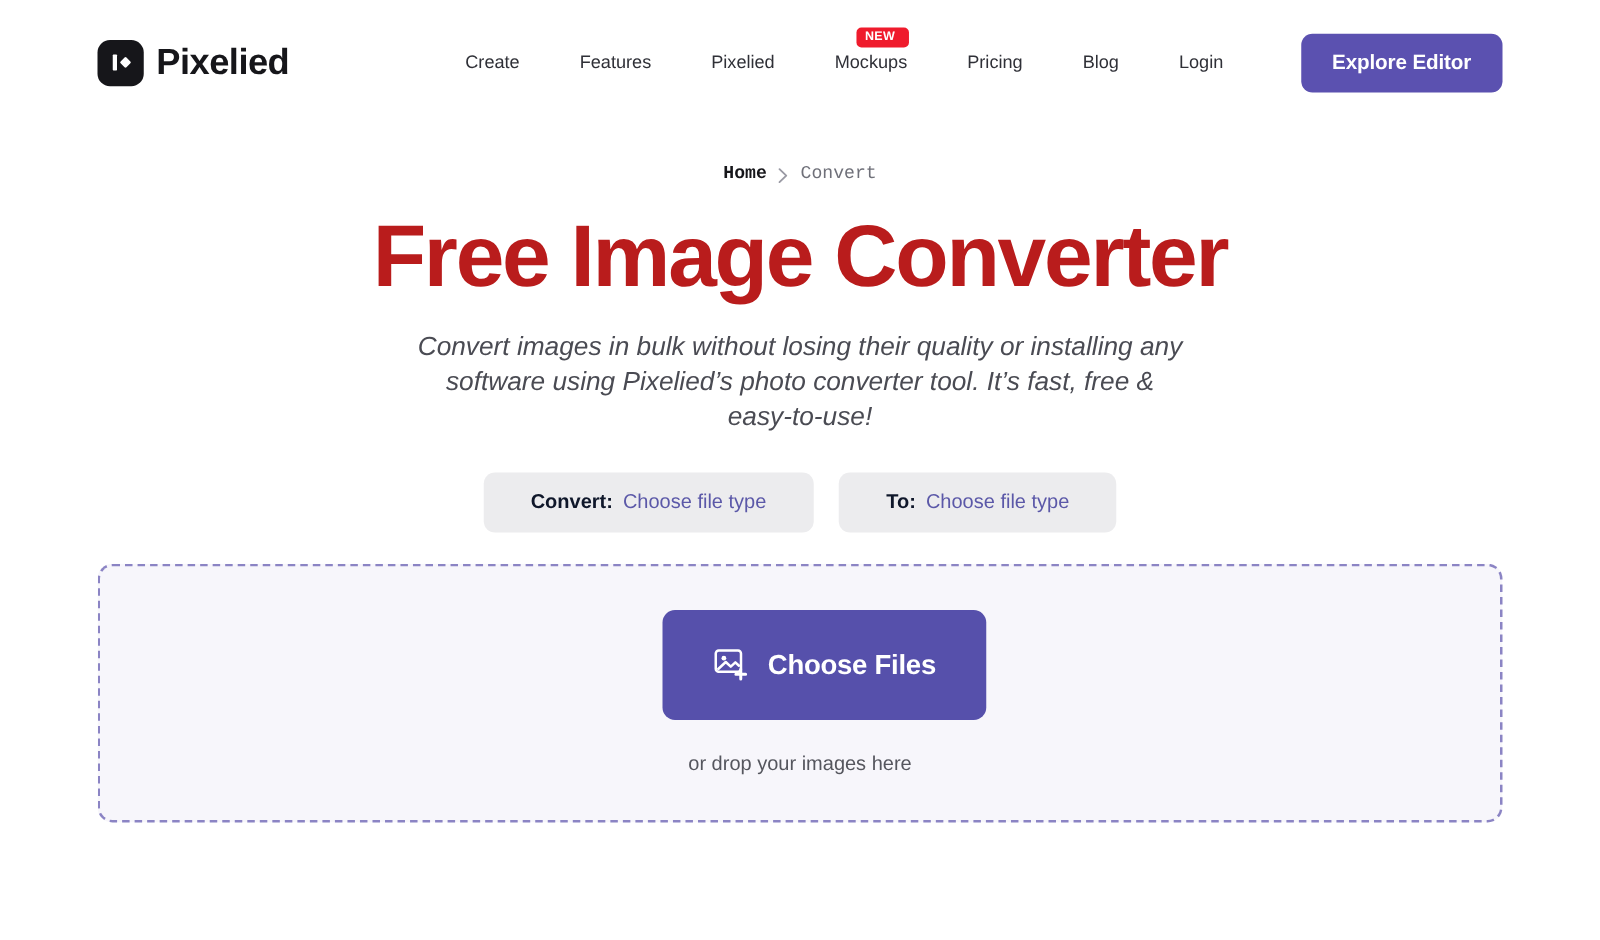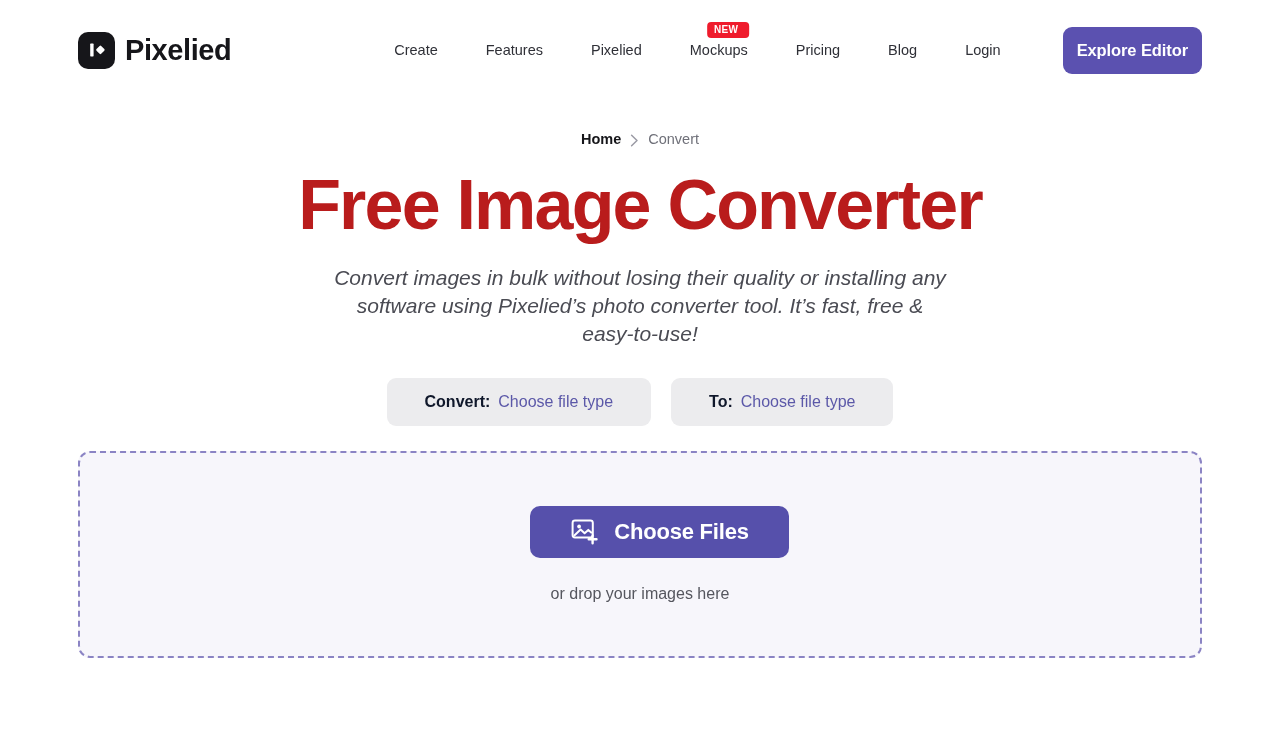--- a/index.html
+++ b/index.html
@@ -87,21 +87,21 @@
     border-radius: 4px;
     line-height: 1;
   }
 
   .cta-button {
     margin-left: 38px;
     background: #5b51b0;
     color: #ffffff;
     font-size: 16.5px;
     font-weight: bold;
-    padding: 14px 14px;
+    padding: 14px 25px;
     border-radius: 9px;
     border: none;
     cursor: pointer;
     white-space: nowrap;
     font-family: "Liberation Sans", sans-serif;
     letter-spacing: -0.1px;
   }
 
   
   .main {
@@ -113,20 +113,21 @@
     align-items: center;
   }
 
   .breadcrumb {
     display: flex;
     align-items: flex-end;
     gap: 9px;
     margin-top: 32px;
     font-size: 14.5px;
     line-height: 1;
+    font-family: Liberation Mono, monospace;
   }
   .crumb-home {
     color: #16161a;
     font-weight: bold;
     cursor: pointer;
   }
   .crumb-sep {
     display: inline-flex;
     align-items: center;
     color: #9a9aa4;
@@ -197,21 +198,21 @@
   }
 
   .choose-files-btn {
     background: #5650ab;
     border: none;
     border-radius: 10px;
     color: #ffffff;
     font-size: 22px;
     font-weight: bold;
     font-family: "Liberation Sans", sans-serif;
-    padding: 11px 40px;
+    padding: 29px 40px;
     display: flex;
     align-items: center;
     gap: 14px;
     cursor: pointer;
     letter-spacing: -0.2px;
     margin-left: 39px;
   }
 
   .drop-hint {
     margin-top: 27px;

